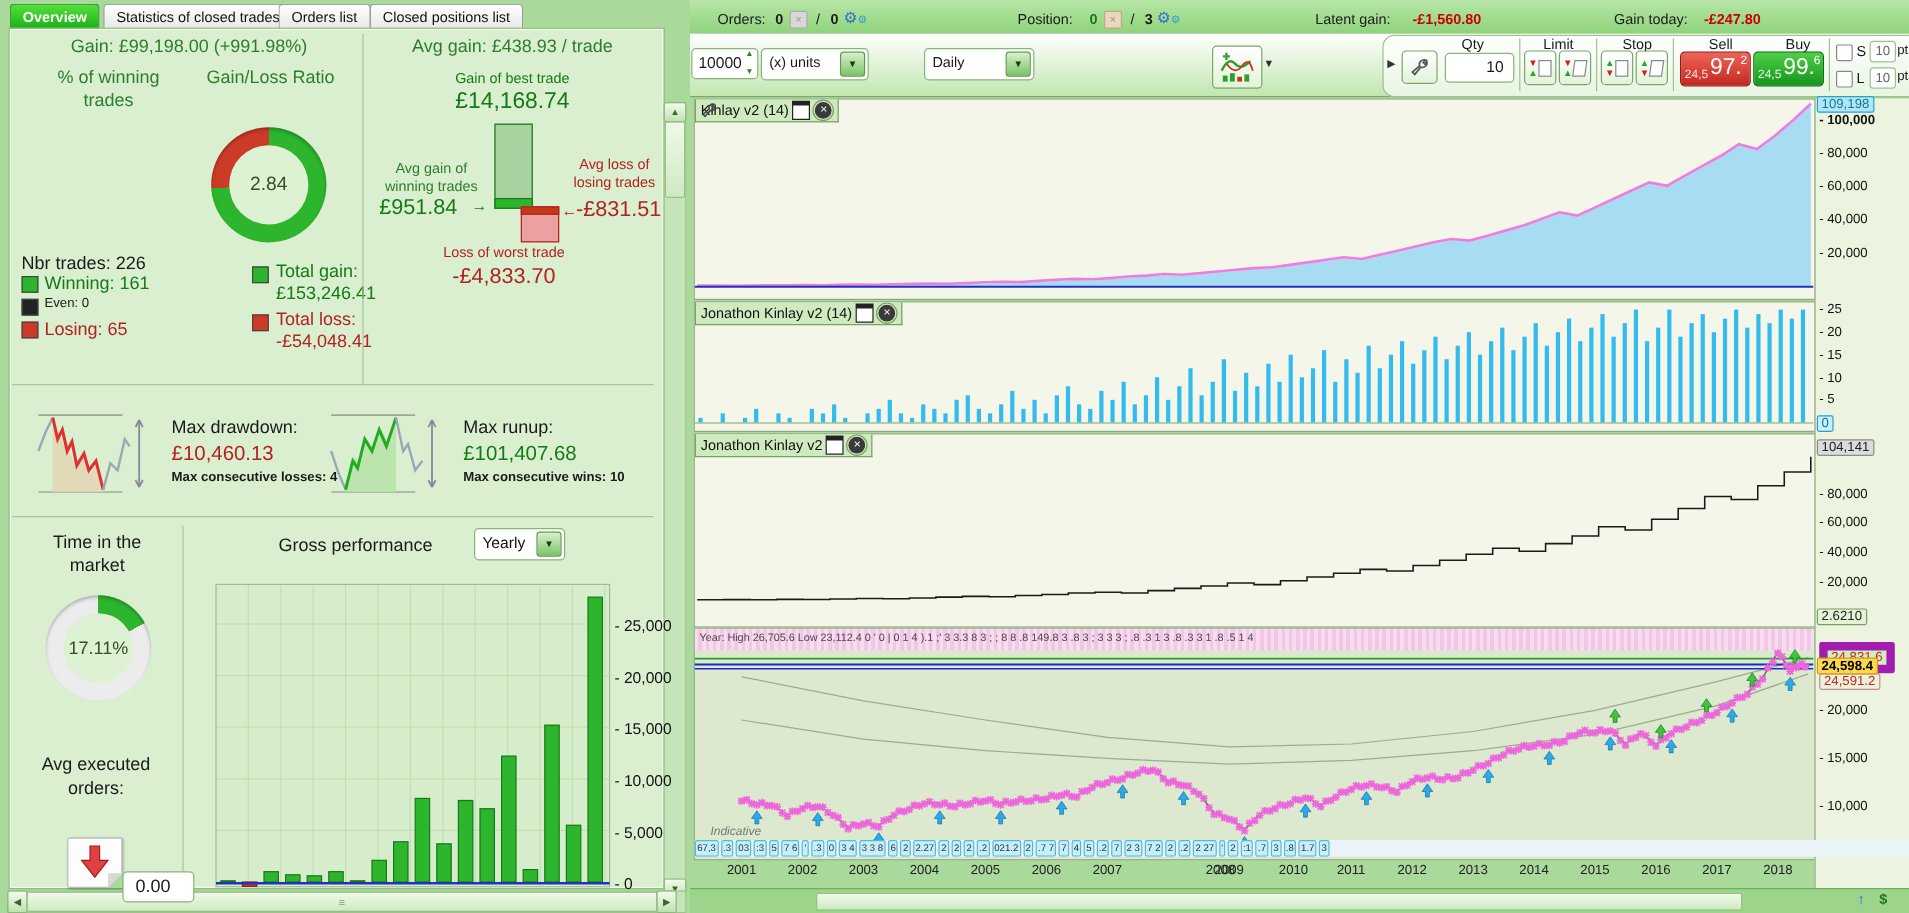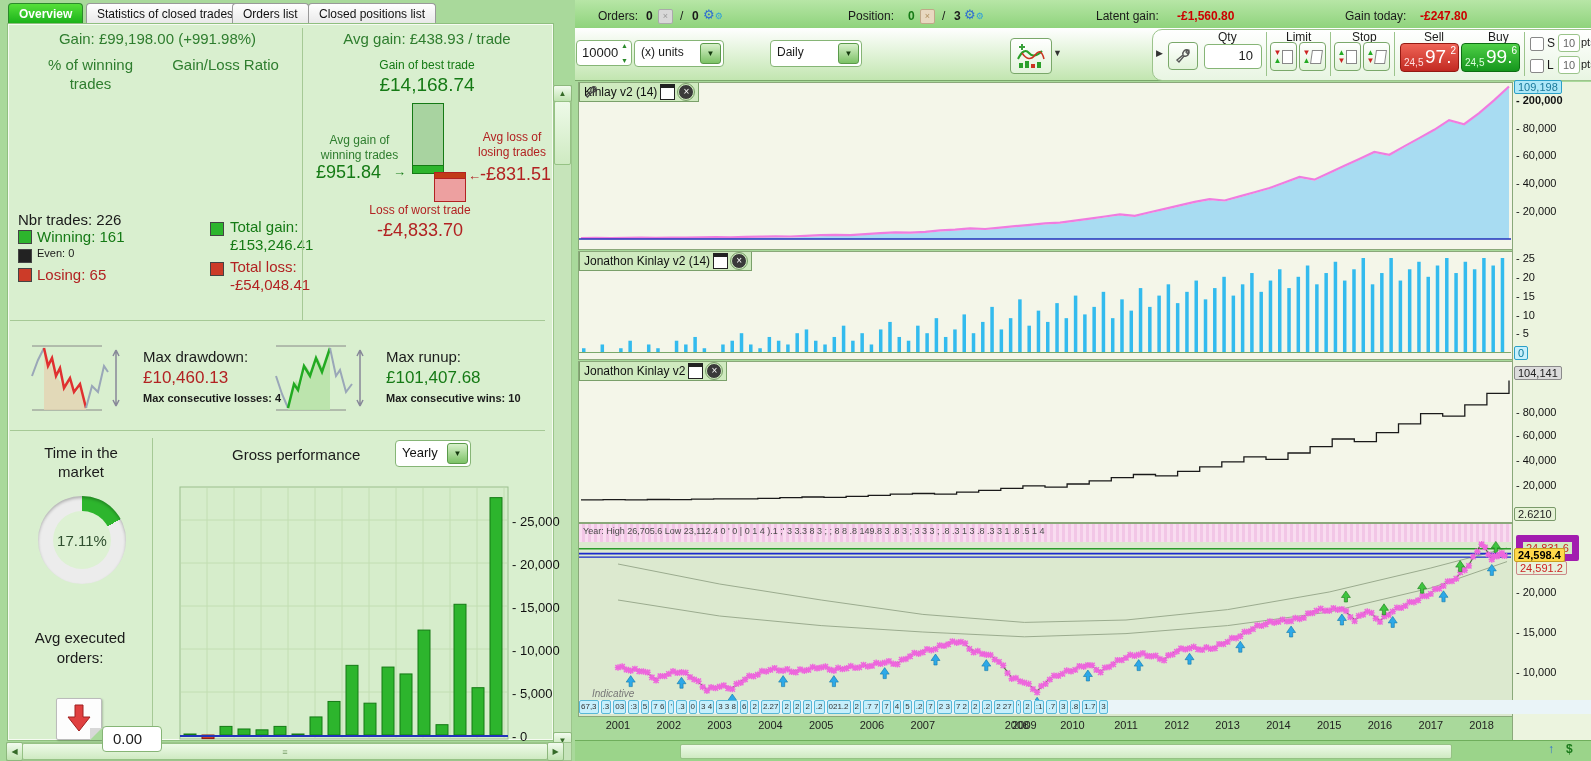--- a/index.html
+++ b/index.html
@@ -76,20 +76,23 @@
   <div class="tab" style="left:86px;">Statistics of closed trades</div>
   <div class="tab" style="left:232px;">Orders list</div>
   <div class="tab" style="left:308px;">Closed positions list</div>
 
   <div id="panel-body"></div>
 
   <div class="t grn" style="left:15px;top:30px;width:285px;text-align:center;font-size:15px;">Gain: £99,198.00 (+991.98%)</div>
   <div class="t grn c" style="left:28px;top:55px;width:125px;font-size:15px;line-height:19px;">% of winning trades</div>
   <div class="t grn c" style="left:168px;top:55px;width:115px;font-size:15px;line-height:19px;">Gain/Loss Ratio</div>
 
+  <div class="donut" id="donut-ratio" style="left: 176px; top: 106px; width: 96px; height: 96px; background: conic-gradient(rgb(45, 181, 45) 0deg, rgb(45, 181, 45) 74%, rgb(204, 59, 40) 0deg);">
+        <i>2.84</i>
+      </div>
 
   <div class="t blk" style="left:18px;top:211px;font-size:15px;">Nbr trades: 226</div>
   <div class="sq" style="left:18px;top:230px;background:#2db52d;"></div>
   <div class="t dgrn" style="left:37px;top:228px;font-size:15px;">Winning: 161</div>
   <div class="sq" style="left:18px;top:249px;background:#222;"></div>
   <div class="t blk" style="left:37px;top:247px;font-size:11px;">Even: 0</div>
   <div class="sq" style="left:18px;top:268px;background:#cc3b28;"></div>
   <div class="t red" style="left:37px;top:266px;font-size:15px;">Losing: 65</div>
 
   <div class="sq" style="left:210px;top:222px;background:#2db52d;"></div>
@@ -754,21 +757,21 @@
 <div class="sthumb" style="left:680px;top:744px;width:770px;height:13px;"></div>
 <div class="t" style="left:1548px;top:742px;font-size:12px;color:#2f6fd0;font-weight:bold;">↑</div>
 <div class="t" style="left:1566px;top:742px;font-size:12px;color:#1b7a1b;font-weight:bold;">$</div>
 
 <div class="ylab" style="left:512px;top:514px;">25,000</div>
     <div class="ylab" style="left:512px;top:557px;">20,000</div>
     <div class="ylab" style="left:512px;top:600px;">15,000</div>
     <div class="ylab" style="left:512px;top:643px;">10,000</div>
     <div class="ylab" style="left:512px;top:686px;">5,000</div>
     <div class="ylab" style="left:512px;top:729px;">0</div>
-    <div class="axlbl" style="left:1516px;top:94px;font-weight:bold;">200,000</div>
+    <div class="axlbl" style="left:1516px;top:94px;font-weight:bold;">100,000</div>
     <div class="axlbl" style="left:1516px;top:122px;">80,000</div>
     <div class="axlbl" style="left:1516px;top:149px;">60,000</div>
     <div class="axlbl" style="left:1516px;top:177px;">40,000</div>
     <div class="axlbl" style="left:1516px;top:205px;">20,000</div>
     <div class="axlbl" style="left:1516px;top:252px;">25</div>
     <div class="axlbl" style="left:1516px;top:271px;">20</div>
     <div class="axlbl" style="left:1516px;top:290px;">15</div>
     <div class="axlbl" style="left:1516px;top:309px;">10</div>
     <div class="axlbl" style="left:1516px;top:327px;">5</div>
     <div class="axlbl" style="left:1516px;top:406px;">80,000</div>
@@ -780,21 +783,21 @@
     <div class="axlbl" style="left:1516px;top:666px;">10,000</div>
     <div class="t yearlbl" style="left:603px;top:719px;width:30px;text-align:center;">2001</div>
     <div class="t yearlbl" style="left:653.8px;top:719px;width:30px;text-align:center;">2002</div>
     <div class="t yearlbl" style="left:704.6px;top:719px;width:30px;text-align:center;">2003</div>
     <div class="t yearlbl" style="left:755.4px;top:719px;width:30px;text-align:center;">2004</div>
     <div class="t yearlbl" style="left:806.2px;top:719px;width:30px;text-align:center;">2005</div>
     <div class="t yearlbl" style="left:857px;top:719px;width:30px;text-align:center;">2006</div>
     <div class="t yearlbl" style="left:907.8px;top:719px;width:30px;text-align:center;">2007</div>
     <div class="t yearlbl" style="left:1002px;top:719px;width:30px;text-align:center;">2008</div>
     <div class="t yearlbl" style="left:1009.4px;top:719px;width:30px;text-align:center;">2009</div>
-    <div class="t yearlbl" style="left:1060.2px;top:719px;width:30px;text-align:left;">2010</div>
+    <div class="t yearlbl" style="left:1060.2px;top:719px;width:30px;text-align:right;">2010</div>
     <div class="t yearlbl" style="left:1111px;top:719px;width:30px;text-align:center;">2011</div>
     <div class="t yearlbl" style="left:1161.8px;top:719px;width:30px;text-align:center;">2012</div>
     <div class="t yearlbl" style="left:1212.6px;top:719px;width:30px;text-align:center;">2013</div>
     <div class="t yearlbl" style="left:1263.4px;top:719px;width:30px;text-align:center;">2014</div>
     <div class="t yearlbl" style="left:1314.1999999999998px;top:719px;width:30px;text-align:center;">2015</div>
     <div class="t yearlbl" style="left:1365px;top:719px;width:30px;text-align:center;">2016</div>
     <div class="t yearlbl" style="left:1415.8px;top:719px;width:30px;text-align:center;">2017</div>
     <div class="t yearlbl" style="left:1466.6px;top:719px;width:30px;text-align:center;">2018</div>
 </div>
 

